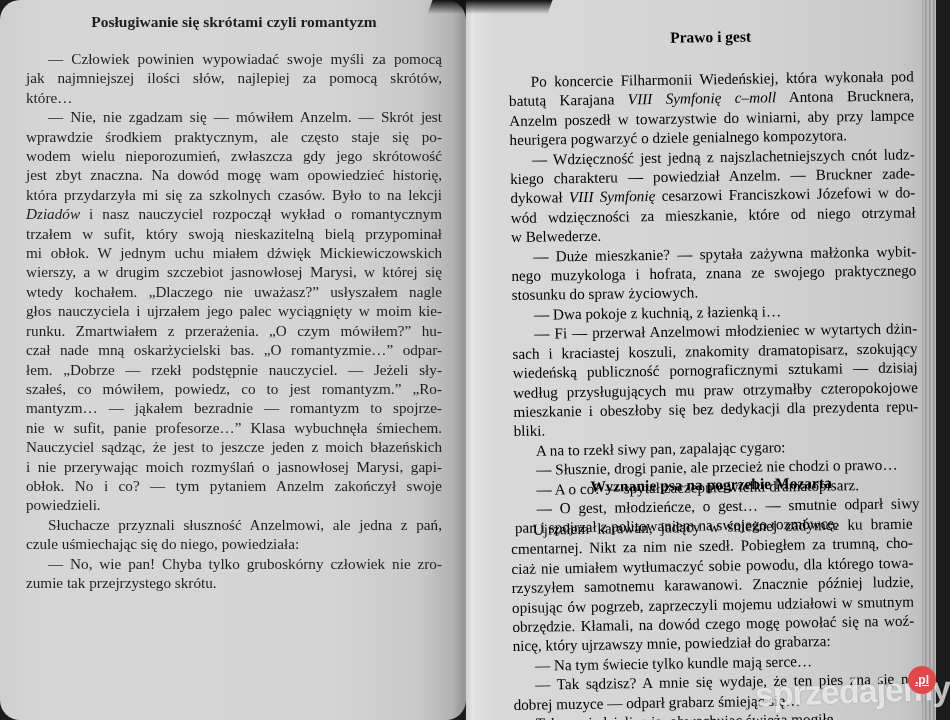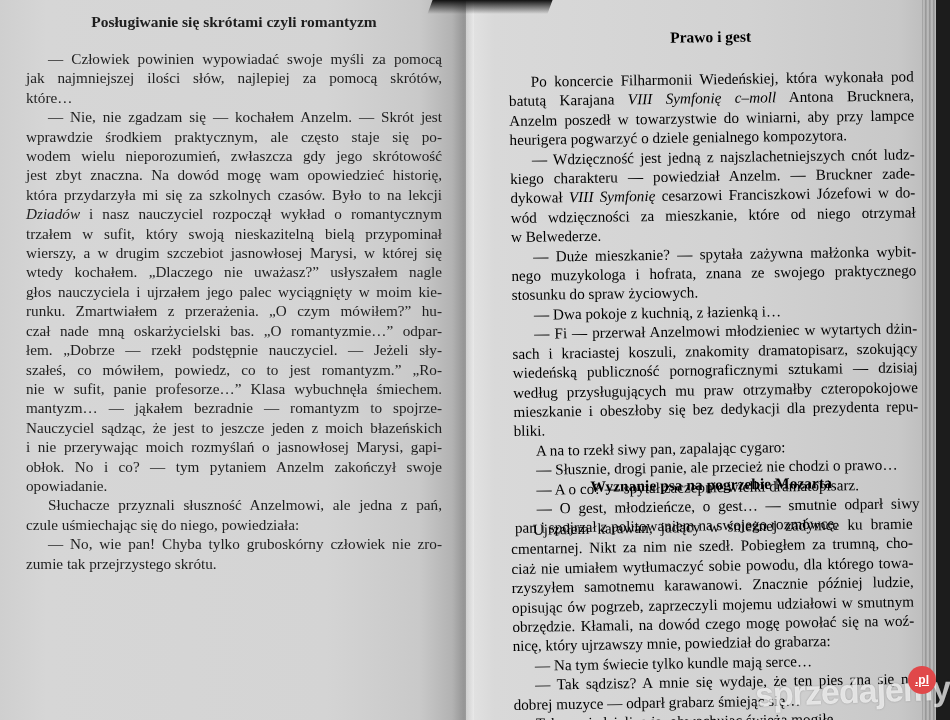--- a/index.html
+++ b/index.html
@@ -12,20 +12,21 @@
       background: #1c1c1c;
     }
     .page {
       position: absolute; top: 0; bottom: 0;
       font-family: "Liberation Serif", "DejaVu Serif", serif;
       color: #1e1e1e;
     }
     .page-left {
       left: 0; width: 466px;
       background: linear-gradient(90deg, #cfcfcf 0%, #d6d6d6 10%, #d4d4d4 70%, #c9c9c9 90%, #a9a9a9 100%);
+      border-radius: 20px;
     }
     .page-right {
       left: 466px; width: 470px;
       background: linear-gradient(90deg, #e4e4e4 0%, #d9d9d9 6%, #d2d2d2 60%, #c8c8c8 92%, #b9b9b9 100%);
     }
     .page-edge {
       position: absolute; top: 0; bottom: 0; right: 0; width: 14px;
       background: repeating-linear-gradient(90deg, #9a9a9a 0px, #c4c4c4 2px, #8a8a8a 4px);
     }
     .top-shadow {
@@ -74,40 +75,41 @@
 <body>
 
 <div class="scene">
   <div class="page page-left">
     <div class="text-block left-block">
       <h2 class="chapter-title">Posługiwanie się skrótami czyli romantyzm</h2>
       <div id="left-lines">
           <span class="line indent">— Człowiek powinien wypowiadać swoje myśli za pomocą</span>
           <span class="line">jak najmniejszej ilości słów, najlepiej za pomocą skrótów,</span>
           <span class="line last">które…</span>
-          <span class="line indent">— Nie, nie zgadzam się — kochałem Anzelm. — Skrót jest</span>
+          <span class="line indent">— Nie, nie zgadzam się — mówiłem Anzelm. — Skrót jest</span>
           <span class="line">wprawdzie środkiem praktycznym, ale często staje się po-</span>
           <span class="line">wodem wielu nieporozumień, zwłaszcza gdy jego skrótowość</span>
           <span class="line">jest zbyt znaczna. Na dowód mogę wam opowiedzieć historię,</span>
           <span class="line">która przydarzyła mi się za szkolnych czasów. Było to na lekcji</span>
           <span class="line"><em>Dziadów</em> i nasz nauczyciel rozpoczął wykład o romantycznym</span>
           <span class="line">trzałem w sufit, który swoją nieskazitelną bielą przypominał</span>
+          <span class="line">mi obłok. W jednym uchu miałem dźwięk Mickiewiczowskich</span>
           <span class="line">wierszy, a w drugim szczebiot jasnowłosej Marysi, w której się</span>
           <span class="line">wtedy kochałem. „Dlaczego nie uważasz?” usłyszałem nagle</span>
           <span class="line">głos nauczyciela i ujrzałem jego palec wyciągnięty w moim kie-</span>
           <span class="line">runku. Zmartwiałem z przerażenia. „O czym mówiłem?” hu-</span>
           <span class="line">czał nade mną oskarżycielski bas. „O romantyzmie…” odpar-</span>
           <span class="line">łem. „Dobrze — rzekł podstępnie nauczyciel. — Jeżeli sły-</span>
           <span class="line">szałeś, co mówiłem, powiedz, co to jest romantyzm.” „Ro-</span>
+          <span class="line">mantyzm… — jąkałem bezradnie — romantyzm to spojrze-</span>
           <span class="line">nie w sufit, panie profesorze…” Klasa wybuchnęła śmiechem.</span>
-          <span class="line">mantyzm… — jąkałem bezradnie — romantyzm to spojrze-</span>
           <span class="line">Nauczyciel sądząc, że jest to jeszcze jeden z moich błazeńskich</span>
           <span class="line">i nie przerywając moich rozmyślań o jasnowłosej Marysi, gapi-</span>
           <span class="line">obłok. No i co? — tym pytaniem Anzelm zakończył swoje</span>
-          <span class="line last">opowiadanie.</span>
+          <span class="line last">powiedzieli.</span>
           <span class="line indent">Słuchacze przyznali słuszność Anzelmowi, ale jedna z pań,</span>
           <span class="line last">czule uśmiechając się do niego, powiedziała:</span>
           <span class="line indent">— No, wie pan! Chyba tylko gruboskórny człowiek nie zro-</span>
           <span class="line last">zumie tak przejrzystego skrótu.</span>
         </div>
     </div>
   </div>
 
   <div class="page page-right">
     <div class="page-edge"></div>

